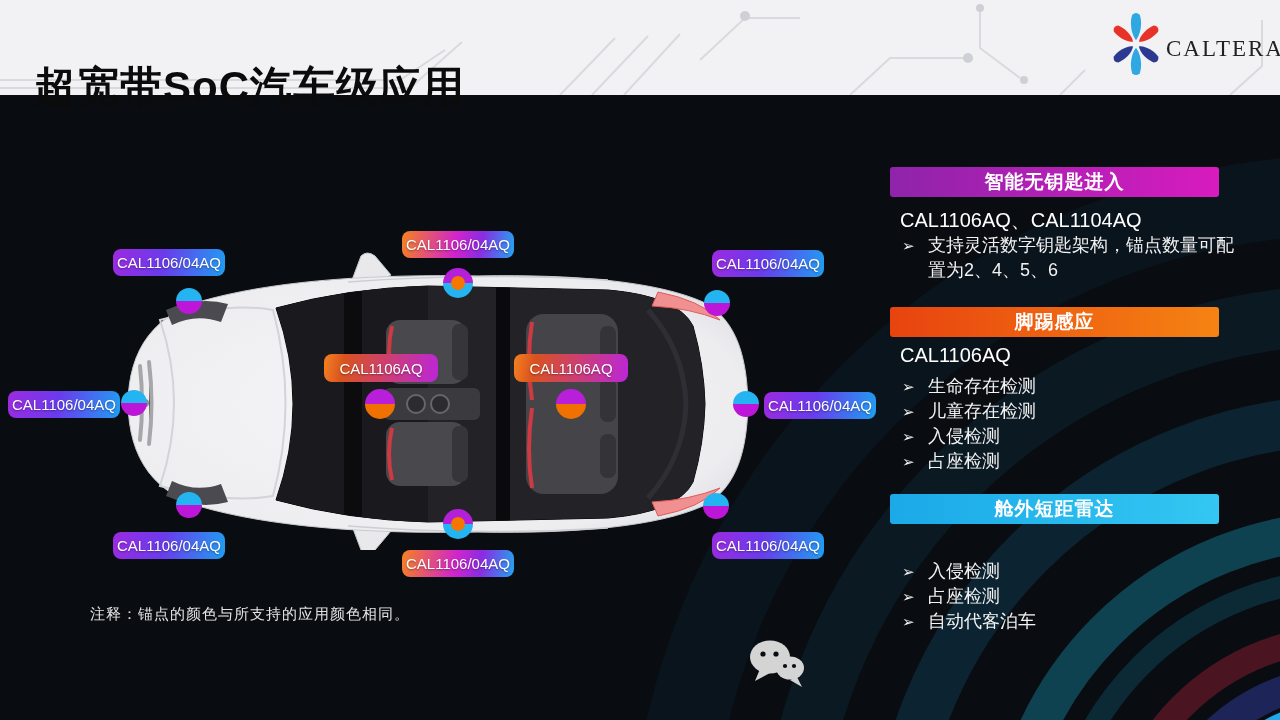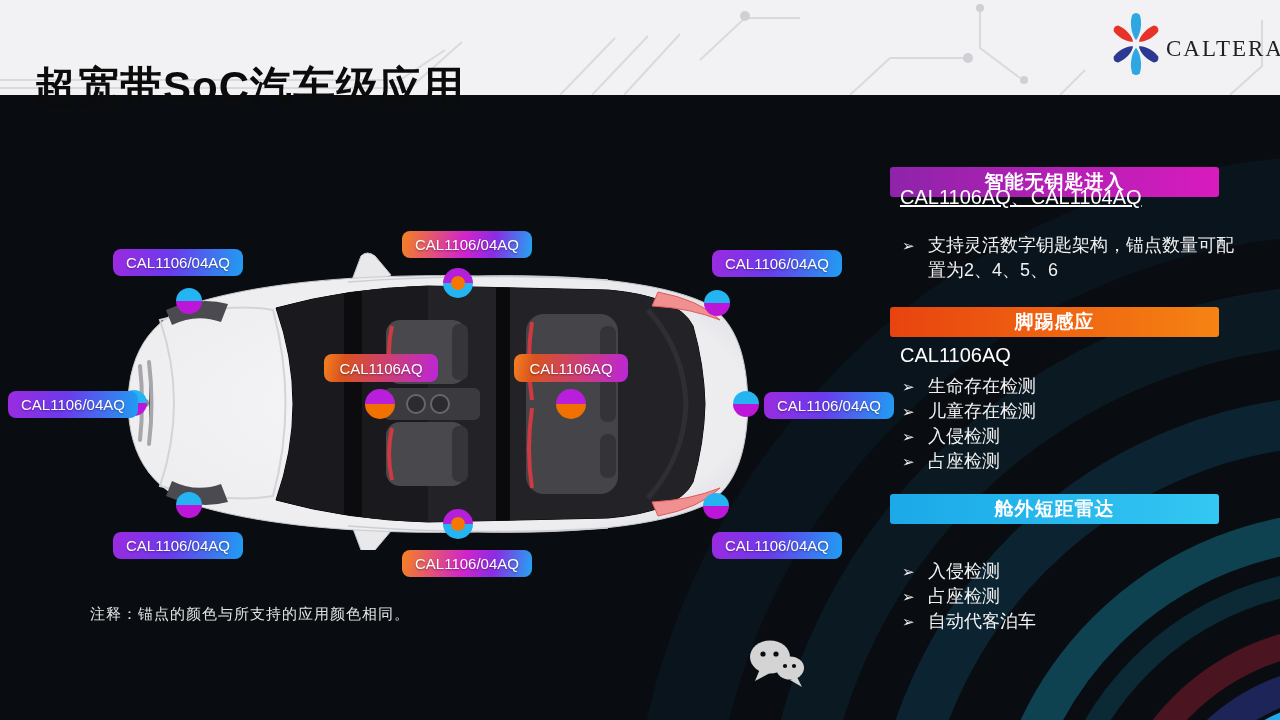--- a/index.html
+++ b/index.html
@@ -29,41 +29,41 @@
   .dot.tri{background:linear-gradient(180deg,#b41fd9 0 50%,#24b4f2 50% 100%);}
   .dot.po{background:linear-gradient(180deg,#b91fdb 0 50%,#f07000 50% 100%);}
   .dot .core{position:absolute;left:8px;top:8px;width:14px;height:14px;border-radius:50%;
              background:#f57600;display:block;}
   .d1{left:176px;top:288px;} .d2{left:121px;top:390px;} .d3{left:176px;top:492px;}
   .d4{left:443px;top:268px;} .d5{left:443px;top:509px;}
   .d6{left:704px;top:290px;} .d7{left:733px;top:391px;} .d8{left:703px;top:493px;}
   .d9{left:365px;top:389px;} .d10{left:556px;top:389px;}
 
   
-  .pill{position:absolute;width:130px;height:27px;border-radius:8px;display:flex;
+  .pill{position:absolute;width:112px;height:27px;border-radius:8px;display:flex;
         align-items:center;justify-content:center;color:#fff;font-size:15px;
         text-shadow:0 1px 2px rgba(0,0,0,.4);white-space:nowrap;}
   .g-pb{background:linear-gradient(100deg,#9c2ae0 0%,#6a3bec 45%,#1f9ef2 100%);}
   .g-opb{background:linear-gradient(100deg,#f58220 0%,#d124cc 48%,#8a2ce2 70%,#22a6f2 100%);}
   .g-op{background:linear-gradient(100deg,#f58220 0%,#d9531f 18%,#bc26d8 100%);}
   .p-tl{left:113px;top:249px;} .p-tc{left:402px;top:231px;} .p-tr{left:712px;top:250px;}
   .p-ml{left:8px;top:391px;}   .p-mr{left:764px;top:392px;}
   .p-bl{left:113px;top:532px;} .p-bc{left:402px;top:550px;} .p-br{left:712px;top:532px;}
   .p-if{left:324px;top:354px;width:114px;height:28px;}
   .p-ir{left:514px;top:354px;width:114px;height:28px;}
 
   
   .bar{position:absolute;left:890px;width:329px;height:30px;border-radius:3px;
        display:flex;align-items:center;justify-content:center;color:#fff;
        font-size:19px;font-weight:700;letter-spacing:1px;}
   .bar1{top:167px;background:linear-gradient(90deg,#8e24aa,#d81bbf);}
   .bar2{top:307px;background:linear-gradient(90deg,#e8430f,#f58313);}
   .bar3{top:494px;background:linear-gradient(90deg,#1ba9e8,#33c7f2);}
   .chips{position:absolute;left:900px;width:345px;color:#fff;font-size:20px;white-space:nowrap;}
-  .c1{top:184px;text-decoration:underline;} .c2{top:344px;} .c3{top:528px;}
+  .c1{top:207px;} .c2{top:344px;} .c3{top:528px;}
   .bullets{position:absolute;left:902px;width:340px;color:#f2f2f2;font-size:18px;}
   .b1{top:233px;} .b2{top:374px;} .b3{top:559px;}
   .bullet{display:flex;align-items:flex-start;line-height:25px;}
   .bullet .arr{flex:0 0 26px;color:#f2f2f2;font-size:15px;}
 
   
   .note{position:absolute;left:90px;top:605px;font-size:15px;
         color:#e3e3e3;letter-spacing:1px;}
   .wechat{position:absolute;left:748px;top:638px;}
   .wechat-text{position:absolute;left:812px;top:644px;font-size:34px;color:#d2d2d2;

